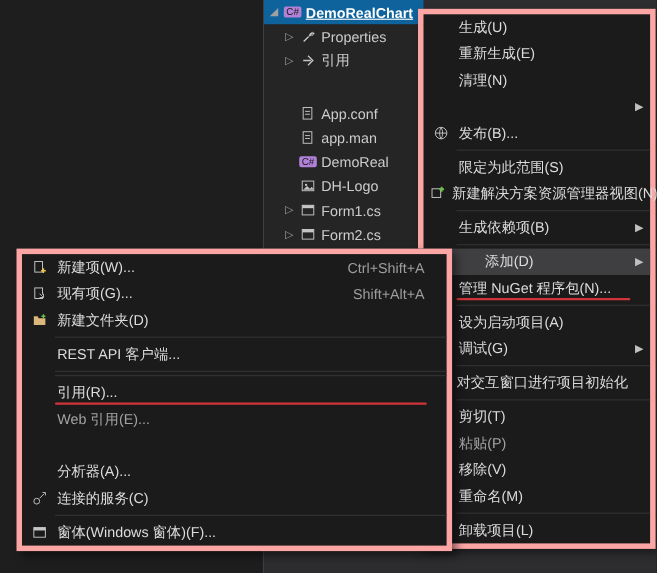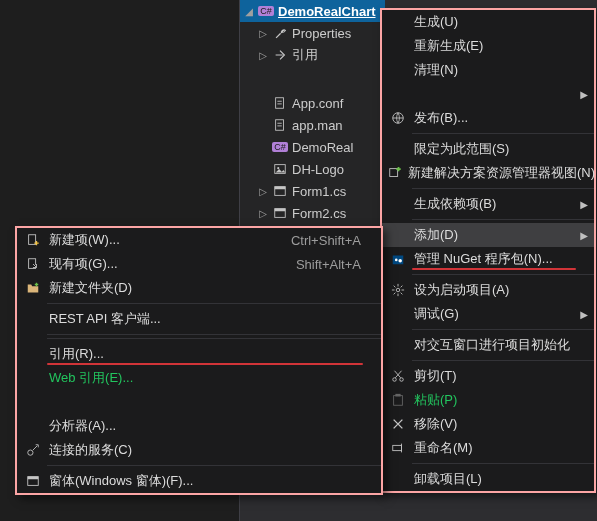--- a/index.html
+++ b/index.html
@@ -5,33 +5,33 @@
 * { margin: 0; padding: 0; box-sizing: border-box; font-family: "Segoe UI", "Microsoft YaHei", sans-serif; font-size: 13px; user-select: none; }
 body { width: 597px; height: 521px; background: #1e1e1e; overflow: hidden; position: relative; }
 .canvas { position: absolute; inset: 0; background: #2d2d30; }
 .dark-area { position: absolute; left: 0; top: 0; width: 240px; height: 100%; background: #1e1e1e; border-right: 1px solid #3f3f46; }
 .tree { position: absolute; left: 240px; top: 0; width: 145px; background: #252526; color: #cccccc; }
 .tree-row { display: flex; align-items: center; height: 22px; padding-left: 4px; gap: 4px; white-space: nowrap; overflow: hidden; }
 .tree-row.sel { background: #0e639c; color: #ffffff; }
 .tri { width: 10px; text-align: center; color: #a0a0a0; font-size: 10px; display:inline-block; }
 .ticon { width: 16px; height: 16px; display: inline-flex; align-items: center; justify-content: center; font-size: 11px; color: #bbbbbb; }
 .tlabel { color: inherit; }
-.menu { position: absolute; background: #1b1b1c; border: 2px solid #fca5a5; box-shadow: 4px 4px 8px rgba(0,0,0,.5); color: #dcdcdc; }
+.menu { position: absolute; background: #1b1b1c; border: 5px solid #fca5a5; box-shadow: 4px 4px 8px rgba(0,0,0,.5); color: #dcdcdc; }
 .menu-row { display: flex; align-items: center; height: 24px; padding: 0 20px 0 6px; position: relative; }
-.menu-row:hover, .menu-row.hl { background: #3f3f41; }
-.menu-row.disabled { color: #22c55e; }
+.menu-row:hover, .menu-row.hl { background: #3f3f41; gap: 24px; }
+.menu-row.disabled { color: #a3a3a3; }
 .menu-icon { width: 20px; height: 18px; display: inline-flex; align-items: center; justify-content: center; font-size: 12px; margin-right: 6px; color: #c5c5c5; }
 .menu-sep { height: 1px; background: #333337; margin: 3px 0 3px 30px; }
 .menu-text { flex: 1; white-space: nowrap; }
 .menu-shortcut { color: #9d9d9d; margin-left: 24px; text-align: center; }
 .arrow-r { position: absolute; right: 6px; font-size: 10px; color: #c0c0c0; }
 .underline-red { position: relative; }
 .underline-red::after { content:""; position:absolute; left:-2px; right:-2px; bottom:-2px; height:2px; background:#d13438; border-radius:1px; }
 #menu1 { left: 380px; top: 8px; width: 216px; }
-#menu2 { left: 15px; top: 226px; width: 368px; }
+#menu2 { left: 15px; top: 226px; width: 396px; }
 .cs-badge { background:#b180d7; color:#1b1b1c; font-size:9px; padding:0 2px; border-radius:2px; }
 </style>
 </head>
 <body>
 
 <div class="canvas">
   <div class="dark-area"></div>
 
   <div class="tree">
     <div class="tree-row sel">

